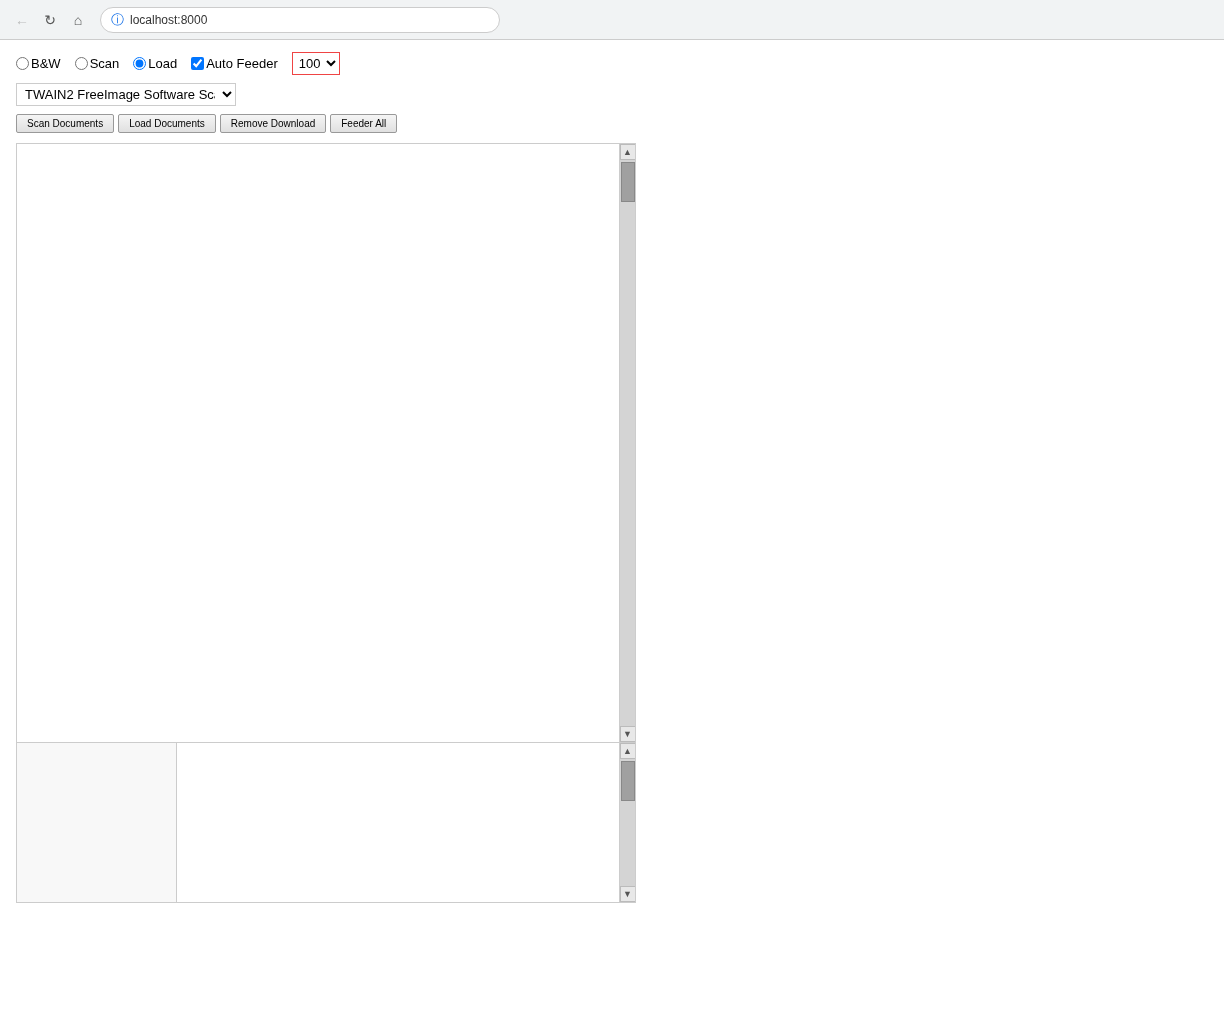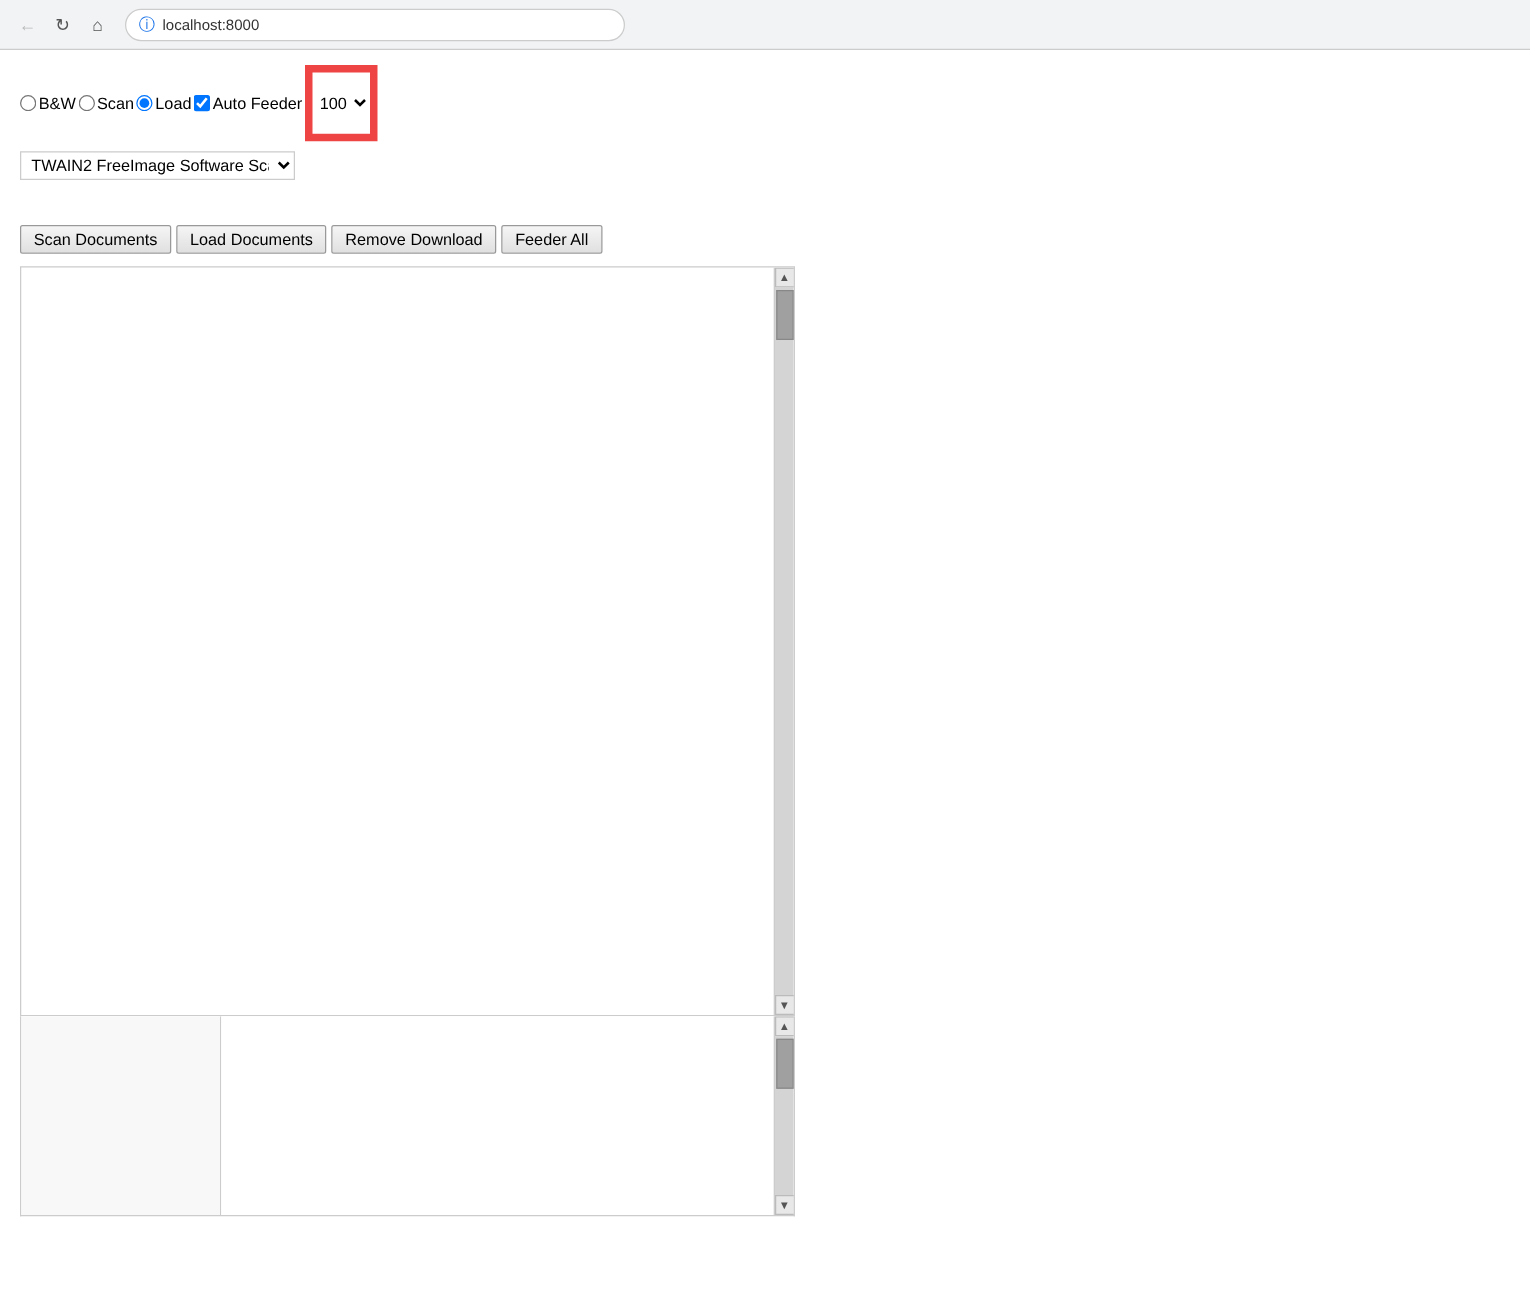--- a/index.html
+++ b/index.html
@@ -78,21 +78,21 @@
     .page-title {
       font-size: 26px;
       font-weight: bold;
       margin-bottom: 12px;
       font-family: Arial, sans-serif;
     }
 
     .controls-row {
       display: flex;
       align-items: center;
-      gap: 2px;
+      gap: 14px;
       margin-bottom: 8px;
       flex-wrap: wrap;
     }
 
     .radio-label {
       display: flex;
       align-items: center;
       gap: 2px;
       cursor: pointer;
       font-size: 13px;
@@ -104,24 +104,24 @@
     }
 
     .checkbox-label {
       display: flex;
       gap: 2px;
       cursor: pointer;
       font-size: 13px;
     }
 
     .zoom-select {
-      border: 6px solid #ef4444;
-      background: #fff;
-      font-size: 13px;
-      padding: 16px 2px;
+      border: 1px solid #ef4444;
+      background: #fff;
+      font-size: 13px;
+      padding: 2px 2px;
       cursor: pointer;
     }
 
     .scanner-select {
       border: 1px solid #ccc;
       background: #fff;
       font-size: 13px;
       padding: 2px 4px;
       cursor: pointer;
       width: 220px;
@@ -131,26 +131,25 @@
       display: flex;
       align-items: center;
       gap: 4px;
       margin-bottom: 10px;
     }
 
     .btn {
       border: 1px solid #999;
       background: #e8e8e8;
       background: linear-gradient(to bottom, #f5f5f5, #e0e0e0);
-      font-size: 13px;
+      font-size: 10px;
       padding: 3px 10px;
       cursor: pointer;
       color: #000;
       border-radius: 2px;
-      margin-top: 28px;
     }
 
     .format-row {
       display: flex;
       align-items: center;
       gap: 6px;
       margin-bottom: 10px;
     }
 
     .format-radio-label {

